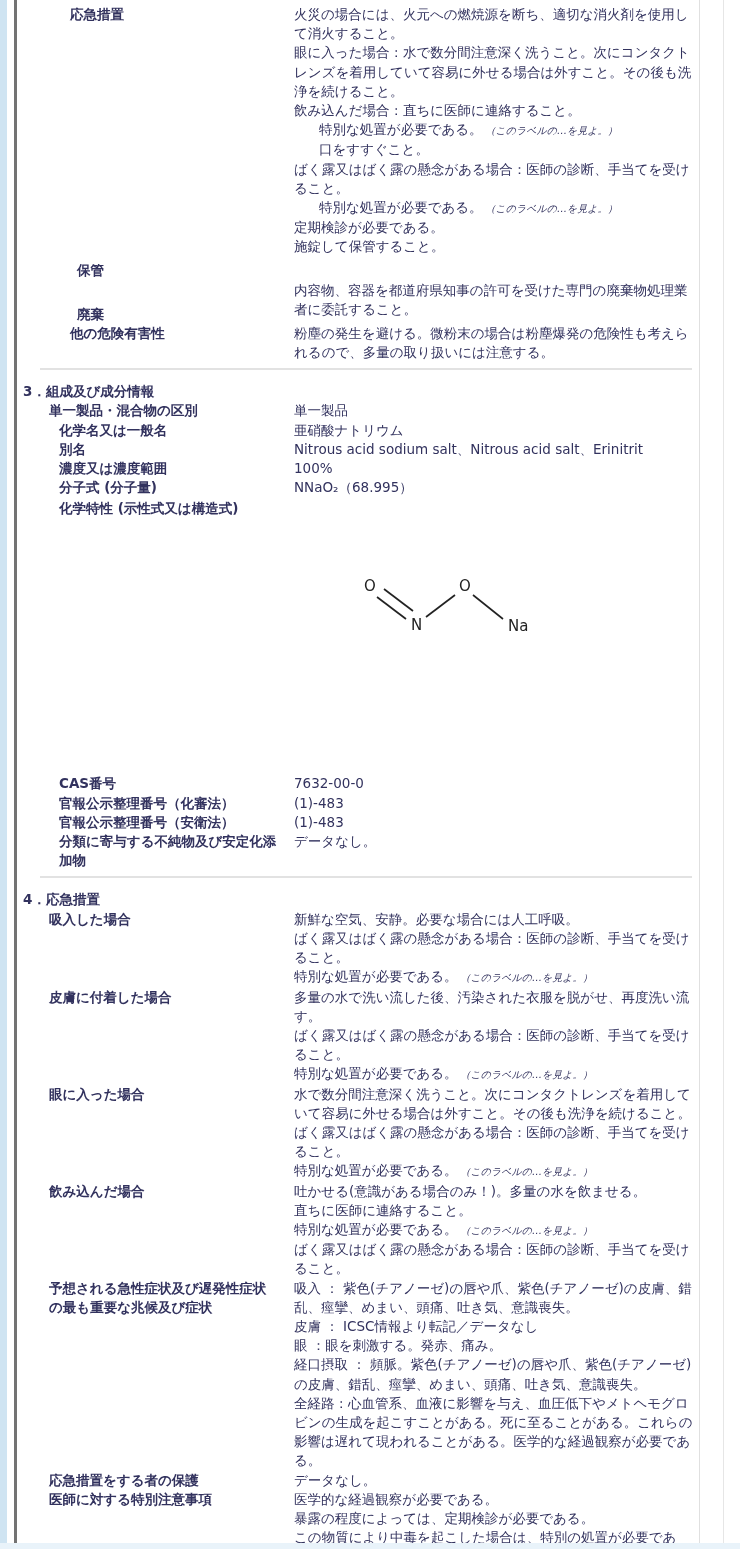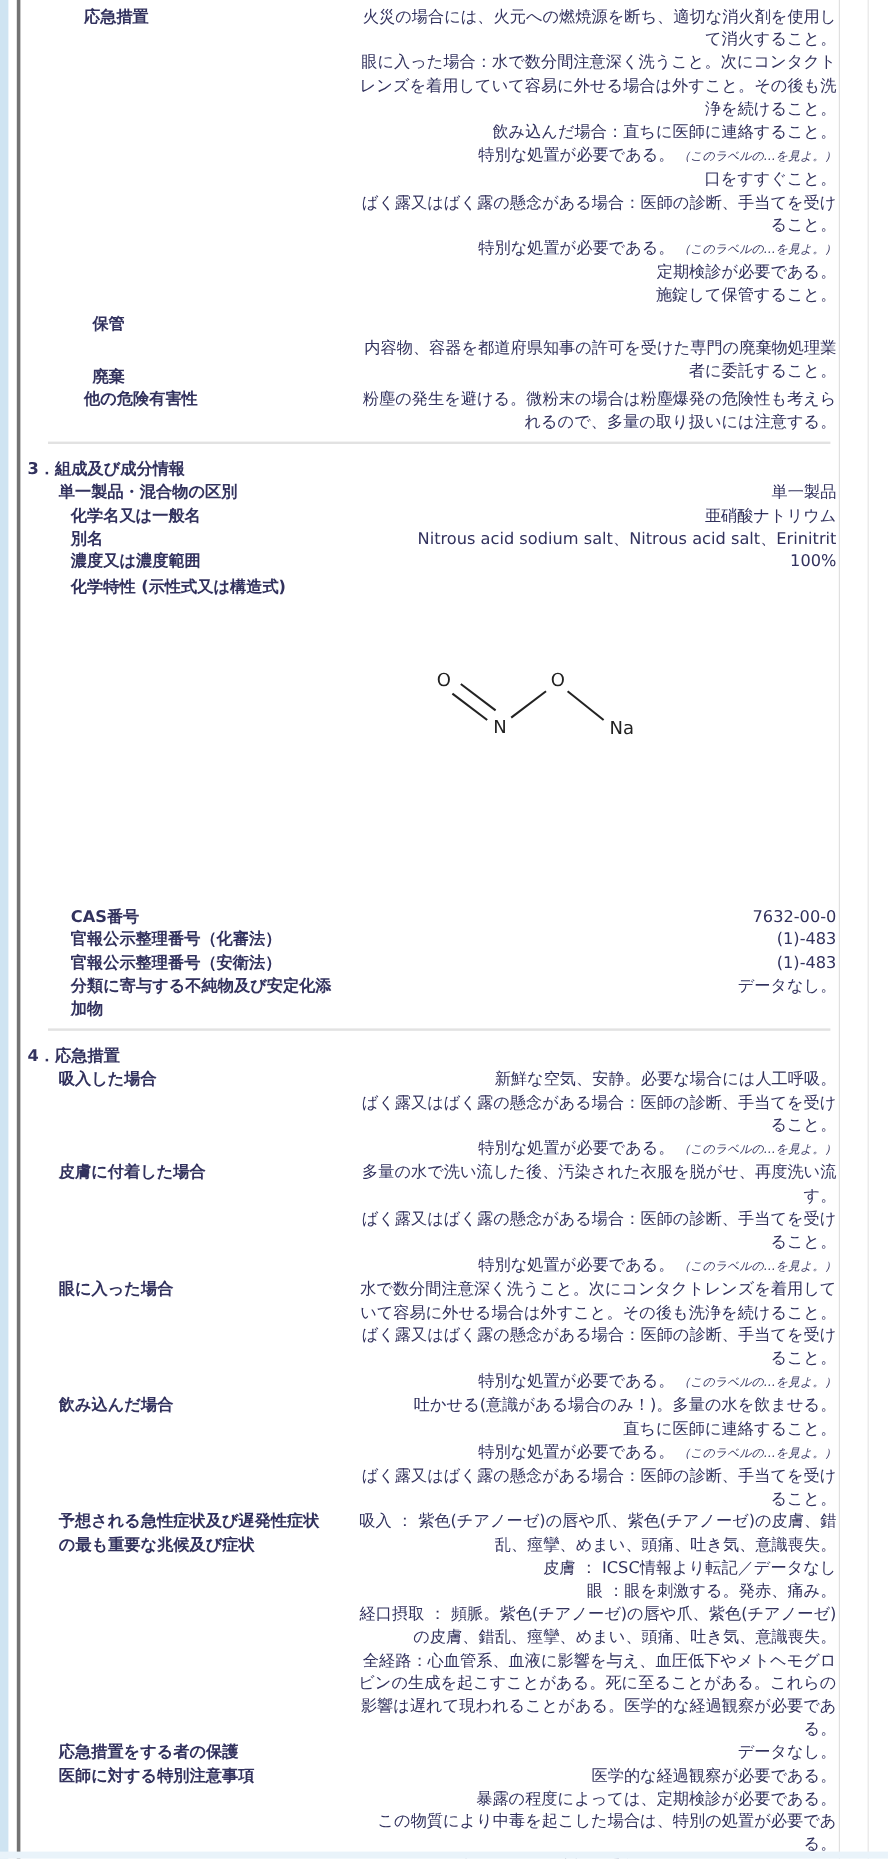--- a/index.html
+++ b/index.html
@@ -20,21 +20,21 @@
   }
   .heading{font-weight:bold;line-height:19.2px;padding-left:6px;}
   .divider{height:2px;background:#e2e2e2;margin:6px 7px 12px 23px;}
   .row{display:flex;align-items:flex-start;}
   .label{width:277px;box-sizing:border-box;flex-shrink:0;font-weight:bold;line-height:19.2px;}
   .ind1{padding-left:32px;padding-right:26px;}
   .ind2{padding-left:42px;padding-right:14px;}
   .ind3{padding-left:53px;}
   .ind4{padding-left:60px;margin-top:24px;}
   .value{flex:1;line-height:19.2px;padding-right:2px;}
-  .para{margin:0;text-align:right;}
+  .para{margin:0;}
   .para.pad{padding-left:25px;}
   .note{font-style:italic;font-size:10px;margin-left:3px;}
   .structure-box{height:205px;}
   .structure-box svg{display:block;margin:70px 0 0 62px;}
   .structure-box text{font-size:15px;fill:#222222;font-family:"DejaVu Sans",sans-serif;}
   .structure-box line{stroke:#222222;stroke-width:1.7;}
   .mt2{margin-top:2px;}
 </style>
 </head>
 <body>
@@ -95,20 +95,26 @@
         <div class="value">
           <div class="para"><span>Nitrous acid sodium salt、Nitrous acid salt、Erinitrit</span></div>
         </div>
       </div>
       <div class="row">
         <div class="label ind2">濃度又は濃度範囲</div>
         <div class="value">
           <div class="para"><span>100%</span></div>
         </div>
       </div>
+      <div class="row">
+        <div class="label ind2">分子式 (分子量)</div>
+        <div class="value">
+          <div class="para"><span>NNaO₂（68.995）</span></div>
+        </div>
+      </div>
       <div class="row mt2">
         <div class="label ind2">化学特性 (示性式又は構造式)</div>
         <div class="value">
   <div class="structure-box">
     <svg width="192" height="66" viewBox="0 0 192 66">
       <line x1="21" y1="28" x2="50" y2="50"></line>
       <line x1="28" y1="20" x2="57" y2="42"></line>
       <line x1="70" y1="48" x2="99" y2="26"></line>
       <line x1="117" y1="26" x2="147" y2="50"></line>
       <text x="8" y="22">O</text>

